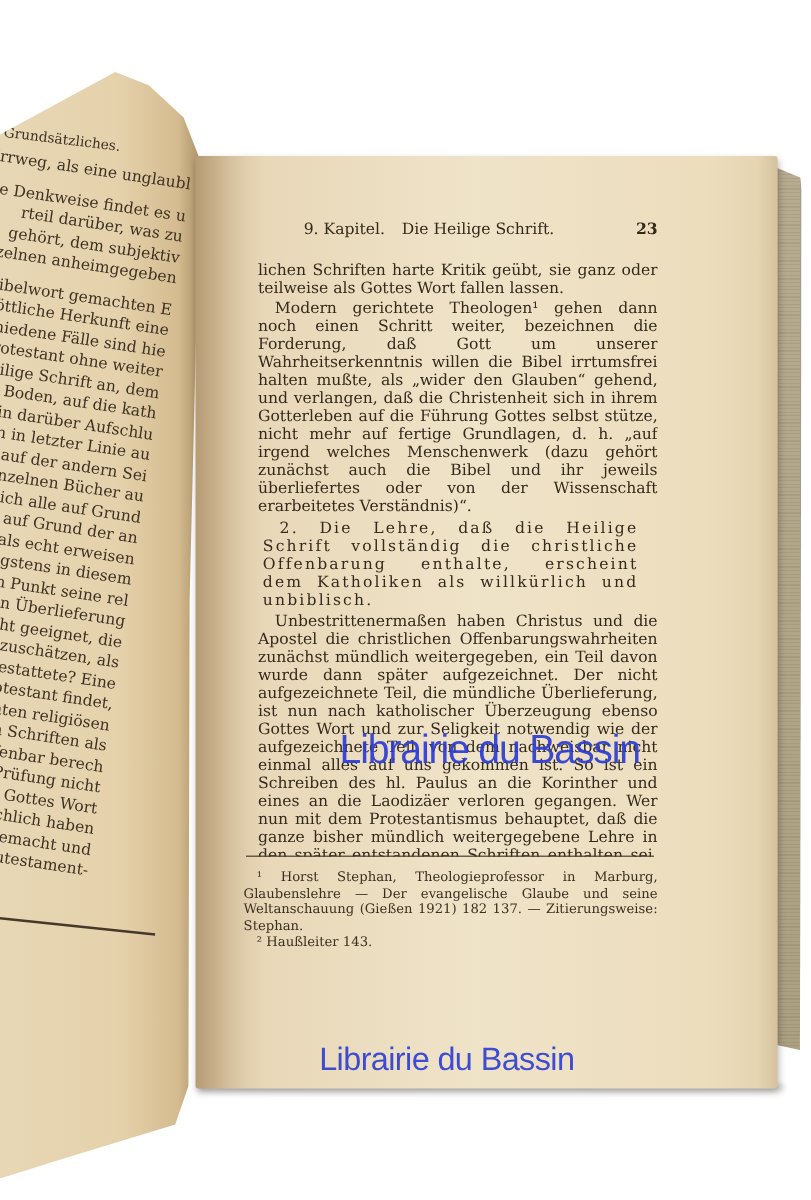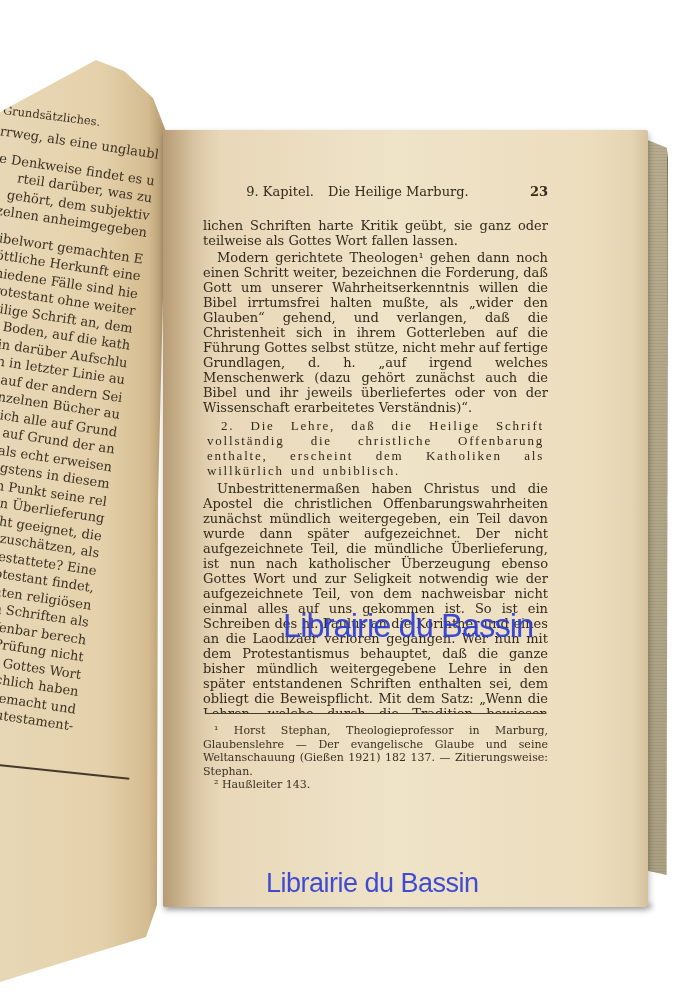--- a/index.html
+++ b/index.html
@@ -37,23 +37,23 @@
 
   .rp-header{position:absolute;left:40px;top:54px;width:345px;height:16px;
     font-size:13px;color:#33291c;}
   .rp-header-center{position:absolute;left:0;right:0;text-align:center;
     transform:translateX(-18px);white-space:nowrap;}
   .rp-kapitel{margin-right:14px;}
   .rp-page-number{position:absolute;right:0;top:0;font-weight:bold;}
 
   .rp-body{position:absolute;left:40px;top:88px;width:345px;height:496px;
     overflow:hidden;color:#33291c;font-size:13px;line-height:15px;text-align:justify;}
-  .rp-body p{margin:0 0 2px 0;}
+  .rp-body p{margin:0 0 2px 12px;}
   .rp-body p.indent{text-indent:14px;}
-  .rp-body p.spaced{letter-spacing:1.8px;word-spacing:2px;margin:3px 4px;font-family:Liberation Serif, serif;}
+  .rp-body p.spaced{letter-spacing:1.8px;word-spacing:2px;margin:3px 16px;}
 
   .rp-rule{position:absolute;left:42px;top:583px;width:340px;height:1px;background:#4a3c2c;}
   .rp-footnotes{position:absolute;left:40px;top:594px;width:345px;
     font-size:11px;line-height:13.5px;color:#3a2f21;text-align:justify;}
   .rp-footnotes div{text-indent:11px;}
 
   
   .cover-edge{position:absolute;left:645px;top:136px;width:22px;height:742px;z-index:1;
     background:
       repeating-linear-gradient(0deg,rgba(90,80,60,.12) 0 1px,rgba(0,0,0,0) 1px 3px),
@@ -117,21 +117,21 @@
         <div>erwerfen. Tatsächlich haben</div>
         <div>te Gebrauch gemacht und</div>
         <div>n einzelnen neutestament-</div>
       </div>
     <div class="lp-rule"></div>
   </div>
 
   <div class="right-page">
     <div class="rp-header">
       <div class="rp-header-center">
-        <span class="rp-kapitel">9. Kapitel.</span><span>Die Heilige Marburg.</span>
+        <span class="rp-kapitel">9. Kapitel.</span><span>Die Heilige Schrift.</span>
       </div>
       <span class="rp-page-number">23</span>
     </div>
 
     <div class="rp-body">
       <p class="noindent">lichen Schriften harte Kritik geübt, sie ganz oder teilweise als Gottes Wort fallen lassen.</p>
       <p class="indent">Modern gerichtete Theologen¹ gehen dann noch einen Schritt weiter, bezeichnen die Forderung, daß Gott um unserer Wahrheitserkenntnis willen die Bibel irrtumsfrei halten mußte, als „wider den Glauben“ gehend, und verlangen, daß die Christenheit sich in ihrem Gotterleben auf die Führung Gottes selbst stütze, nicht mehr auf fertige Grundlagen, d. h. „auf irgend welches Menschenwerk (dazu gehört zunächst auch die Bibel und ihr jeweils überliefertes oder von der Wissenschaft erarbeitetes Verständnis)“.</p>
       <p class="indent spaced">2. Die Lehre, daß die Heilige Schrift vollständig die christliche Offenbarung enthalte, erscheint dem Katholiken als willkürlich und unbiblisch.</p>
       <p class="indent">Unbestrittenermaßen haben Christus und die Apostel die christlichen Offenbarungswahrheiten zunächst mündlich weitergegeben, ein Teil davon wurde dann später aufgezeichnet. Der nicht aufgezeichnete Teil, die mündliche Überlieferung, ist nun nach katholischer Überzeugung ebenso Gottes Wort und zur Seligkeit notwendig wie der aufgezeichnete Teil, von dem nachweisbar nicht einmal alles auf uns gekommen ist. So ist ein Schreiben des hl. Paulus an die Korinther und eines an die Laodizäer verloren gegangen. Wer nun mit dem Protestantismus behauptet, daß die ganze bisher mündlich weitergegebene Lehre in den später entstandenen Schriften enthalten sei, dem obliegt die Beweispflicht. Mit dem Satz: „Wenn die Lehren, welche durch die Tradition bewiesen werden, zur Seligkeit notwendig wären, so stünden sie gewiß in der Bibel“², wird nichts bewiesen, sondern als</p>
     </div>

